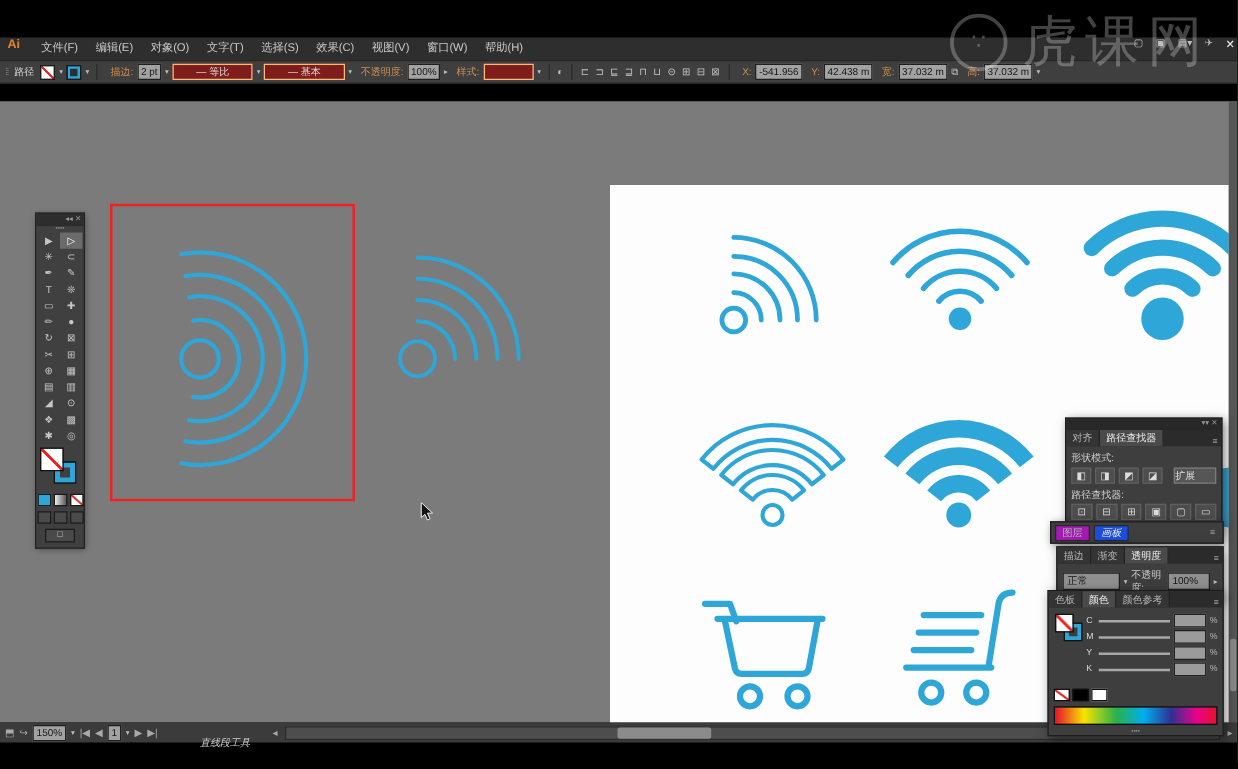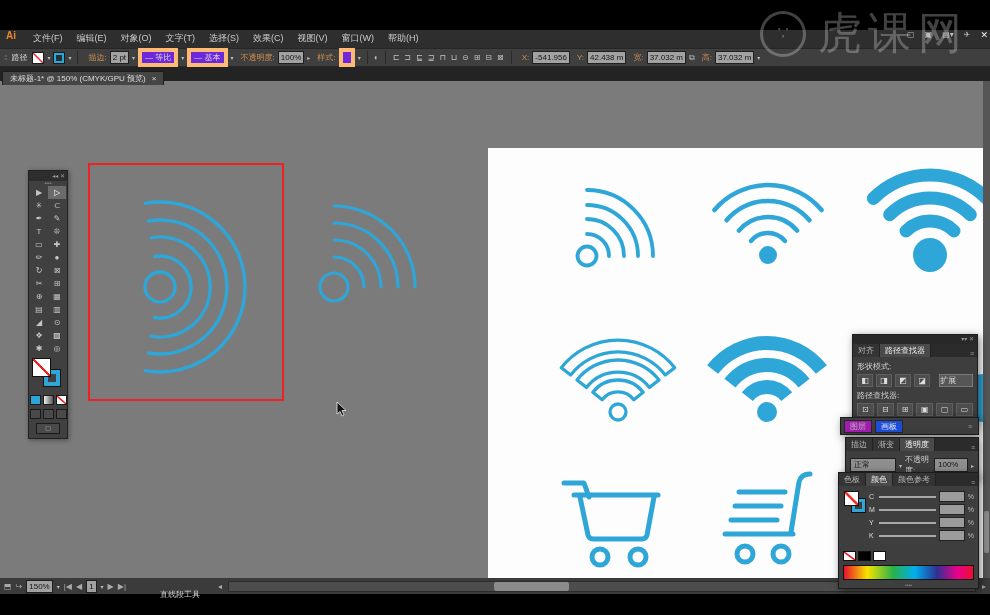--- a/index.html
+++ b/index.html
@@ -13,21 +13,21 @@
   .mb-right{margin-left:auto;display:flex;align-items:center;gap:10px;margin-right:10px;color:#bbb;font-size:8px;}
   .mb-close{color:#eee;font-size:9px;margin-right:2px;}
   .controlbar{position:absolute;left:0;top:48px;width:990px;height:19px;background:#3f3f3f;
               border-top:1px solid #262626;border-bottom:1px solid #262626;display:flex;align-items:center;
               font-size:8px;gap:3px;padding-left:4px;box-sizing:border-box;z-index:8;white-space:nowrap;}
   .grip{color:#777;font-size:8px;letter-spacing:-1px;}
   .cb-label{color:#d5d5d5;margin:0 2px;}
   .cb-orange{color:var(--accent-orange);margin-left:4px;}
   .valbox{background:#a2a2a2;color:#161616;border:1px solid #1f1f1f;height:11px;line-height:11px;
           padding:0 2px;font-size:8px;}
-  .drophbox{background:#6d28d9;border:4px solid #fdba74;height:11px;line-height:11px;padding:0 3px;color:#ddd;}
+  .drophbox{background:#7f1d1d;border:1px solid #fdba74;height:11px;line-height:11px;padding:0 18px;color:#ddd;}
   .tinybtn{color:#bbb;font-size:6px;}
   .sep{width:1px;height:13px;background:#2a2a2a;margin:0 3px;}
   .swatch{width:10px;height:10px;border:1px solid #1c1c1c;display:inline-block;}
   .fill-none{background:linear-gradient(to top right,#fff 44%,#e22 46%,#e22 54%,#fff 56%);}
   .stroke-blue{background:#23313a;box-shadow:inset 0 0 0 2px var(--icon-blue);}
   .align-ic{color:#c2c2c2;font-size:8px;padding:0 1px;}
   .tabbar{position:absolute;left:0;top:67px;width:990px;height:14px;background:#232323;z-index:8;}
   .doctab{display:inline-flex;align-items:center;gap:6px;background:#454545;color:#ddd;height:13px;
           margin-left:2px;padding:0 7px;font-size:8px;border:1px solid #1d1d1d;border-bottom:none;}
   
@@ -68,21 +68,21 @@
   .p-menu{margin-left:auto;color:#999;padding:0 3px;font-size:7px;}
   .p-body{padding:3px 4px;}
   .p-label{color:#cfcfcf;margin:1px 0 2px;}
   .btn-row{display:flex;gap:3px;align-items:center;margin-bottom:3px;}
   .pbtn{width:15px;height:11px;background:#4d4d4d;border:1px solid #5f5f5f;color:#ddd;font-size:8px;
         text-align:center;line-height:11px;}
   .expand-btn{margin-left:6px;width:34px;height:11px;background:#565656;border:1px solid #7a7a7a;
               color:#ddd;text-align:left;line-height:11px;}
   .strip-tabs{display:flex;gap:3px;align-items:center;padding:2px 3px;}
   .strip-tab{background:#a21caf;border:1px solid #272727;color:#b5b5b5;padding:0 5px;height:11px;line-height:11px;}
-  .strip-tab.active{background:#1d4ed8;color:#eee;}
+  .strip-tab.active{background:#1d4ed8;color:#eee;font-style:italic;}
   .t-row{display:flex;align-items:center;gap:3px;padding:3px 4px;}
   .blendbox{background:#8f8f8f;color:#151515;border:1px solid #1f1f1f;height:12px;line-height:12px;
             padding:0 3px;min-width:38px;}
   .c-body{display:flex;padding:4px 4px 2px;}
   .c-left{width:26px;position:relative;height:58px;}
   .c-fill{position:absolute;left:1px;top:1px;width:13px;height:13px;border:1px solid #111;
           background:linear-gradient(to top right,#fff 40%,#e22 47%,#e22 53%,#fff 60%);z-index:2;}
   .c-stroke{position:absolute;left:8px;top:8px;width:13px;height:13px;border:1px solid #111;
             box-shadow:inset 0 0 0 3px var(--icon-blue);background:#3e3e3e;}
   .c-sliders{flex:1;}
@@ -98,21 +98,21 @@
     background:linear-gradient(90deg,#e8112d,#f8e300 18%,#29b24a 38%,#00aeef 55%,#2e3192 72%,#ec008c 88%,#e8112d);}
   .p-grip{ text-align:center;color:#8a8a8a;font-size:5px;line-height:4px;height:5px;}
   
   .vscroll{position:absolute;left:983px;top:81px;width:7px;height:497px;background:#565656;z-index:5;}
   .vthumb{position:absolute;left:1px;top:430px;width:5px;height:42px;background:#8b8b8b;border-radius:2px;}
   .statusbar{position:absolute;left:0;top:578px;width:990px;height:16px;background:#3b3b3b;z-index:4;
              display:flex;align-items:center;font-size:8px;gap:4px;padding:0 4px;box-sizing:border-box;}
   .sb-ic{color:#aaa;font-size:8px;}
   .hscroll{position:relative;flex:1;height:9px;background:#4d4d4d;border:1px solid #2c2c2c;margin:0 2px;}
   .hthumb{position:absolute;left:265px;top:0;width:75px;height:100%;background:#8b8b8b;border-radius:2px;}
-  .statusbar .tool-name{color:#cfcfcf;margin:16px 14px 0 30px;}
+  .statusbar .tool-name{color:#cfcfcf;margin:16px 14px 0 30px;font-style:italic;}
   
   .watermark{position:absolute;top:4px;right:22px;display:flex;align-items:center;gap:12px;
              opacity:.26;color:#fff;z-index:9;pointer-events:none;}
   .wm-logo{width:40px;height:40px;border:3px solid #fff;border-radius:50%;text-align:center;
            line-height:38px;font-size:18px;}
   .wm-text{font-size:44px;letter-spacing:6px;}
   .cursor{z-index:7;}
 </style>
 </head>
 <body>
@@ -167,26 +167,20 @@
     <span class="cb-orange">Y:</span>
     <span class="valbox">42.438 m</span>
     <span class="cb-orange">宽:</span>
     <span class="valbox">37.032 m</span>
     <span style="color:#bbb;">⧉</span>
     <span class="cb-orange">高:</span>
     <span class="valbox">37.032 m</span>
     <span class="tinybtn">▾</span>
   </div>
 
-  <div class="tabbar">
-    <span class="doctab">
-      <span>未标题-1* @ 150% (CMYK/GPU 预览)</span>
-      <span>×</span>
-    </span>
-  </div>
 
   <div class="canvas"></div>
 
   <div class="artboard">
     <svg class="abs" style="left:80px;top:36px;" width="92" height="86">
       <g class="icon-stroke" stroke-width="3.8">
         <path d="M 41,72 A 22 22 0 0 0 19,50"></path>
         <path d="M 56,72 A 37 37 0 0 0 19,35"></path>
         <path d="M 70,72 A 51 51 0 0 0 19,21"></path>
         <path d="M 85,72 A 66 66 0 0 0 19,6"></path>

